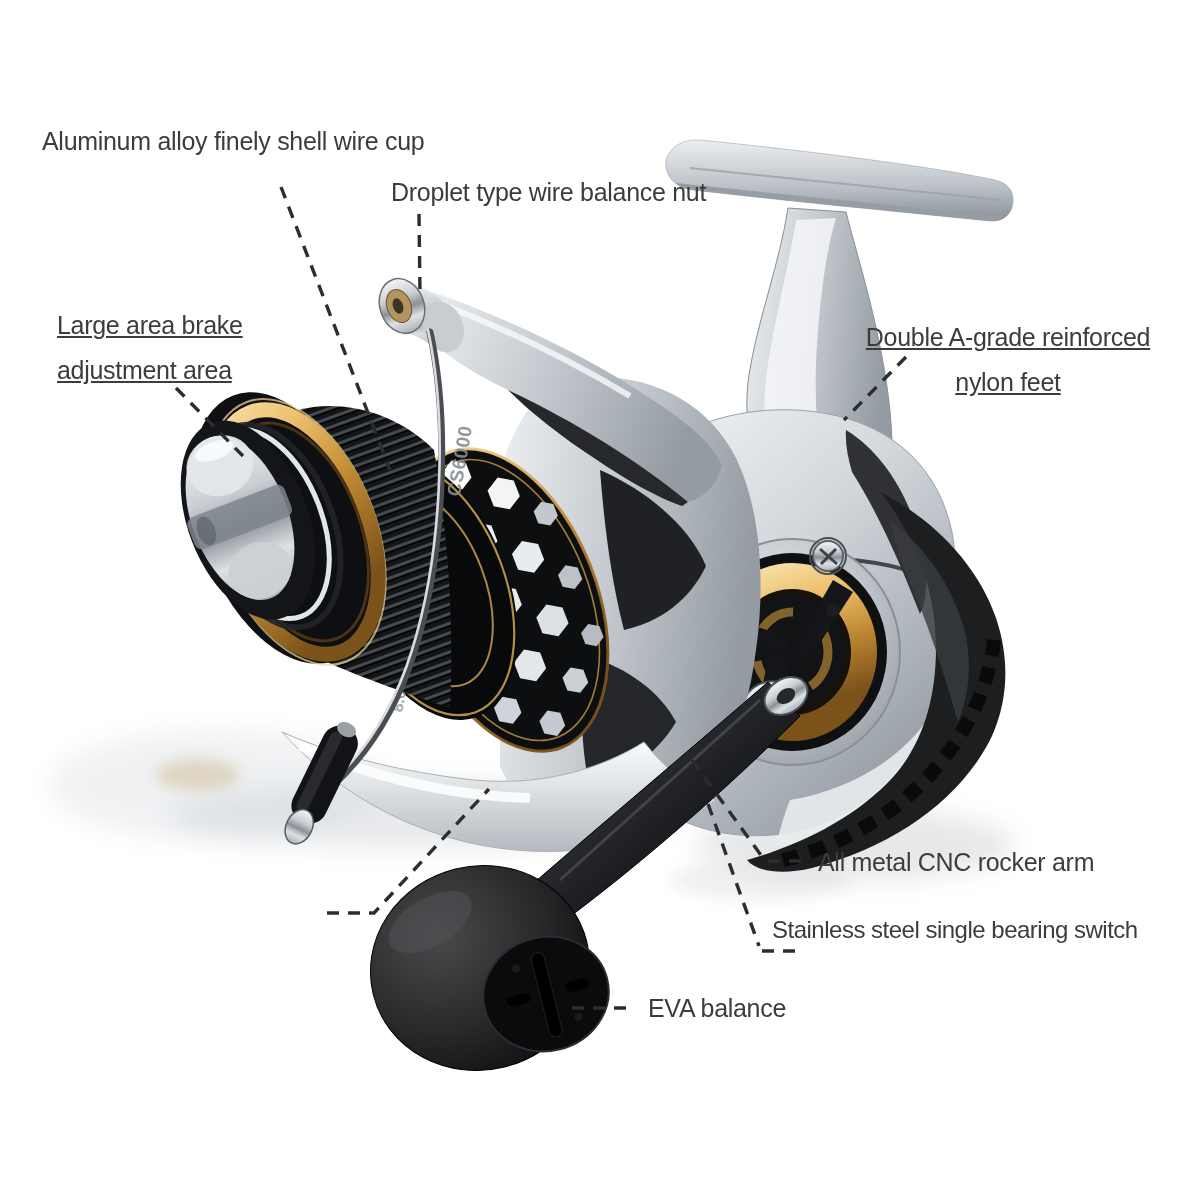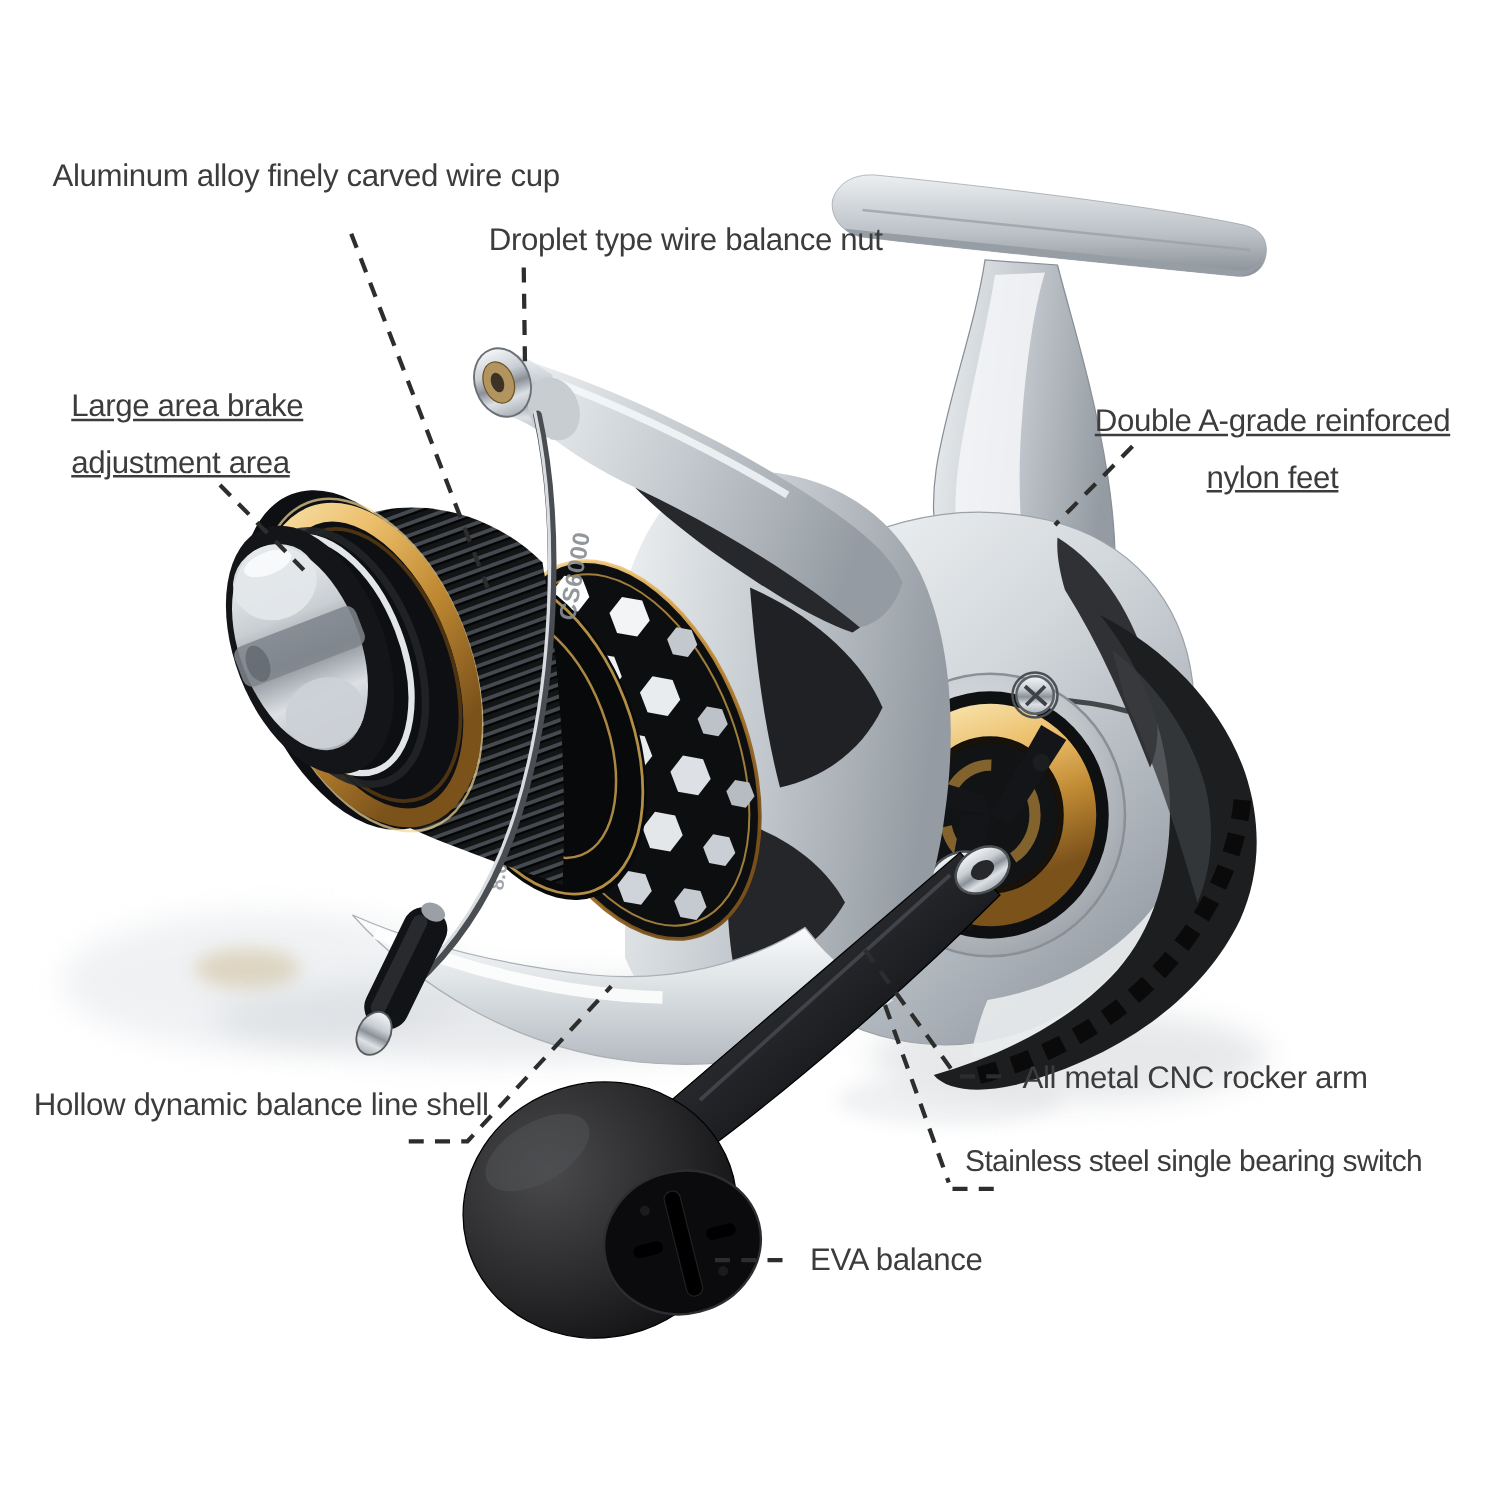--- a/index.html
+++ b/index.html
@@ -3,21 +3,21 @@
 <meta charset="utf-8">
 <style>
   html,body{margin:0;padding:0;}
   body{width:1200px;height:1200px;position:relative;background:#ffffff;overflow:hidden;
        font-family:"Liberation Sans",sans-serif;}
   .stage{position:absolute;inset:0;}
   svg{position:absolute;left:0;top:0;}
   .label{position:absolute;font-size:25px;color:var(--label_text,#3c3c3c);
          letter-spacing:-0.3px;white-space:nowrap;line-height:30px;}
   .label.two{white-space:normal;line-height:45px;text-decoration:underline;}
-  .label.ctr{text-align:center;margin-left:10px;}
+  .label.ctr{text-align:center;}
   .label.sm{font-size:24px;letter-spacing:-0.5px;}
   .label span{display:block;}
   .leader{stroke:var(--leader,#2d2d2d);stroke-width:3.4;fill:none;
           stroke-dasharray:12 9;stroke-linecap:butt;}
 </style>
 </head>
 <body>
 
 <div class="stage">
 
@@ -260,35 +260,34 @@
     <path class="leader" d="M419,214 L420,293"></path>
     <path class="leader" d="M176,388 L243,456"></path>
     <path class="leader" d="M906,357 L844,420"></path>
     <path class="leader" d="M327,913 L374,913 L489,789"></path>
     <path class="leader" d="M692,760 L763,858 M768,861 L806,861"></path>
     <path class="leader" d="M708,804 L759,946 M762,951 L801,951"></path>
     <path class="leader" d="M572,1008 L627,1008"></path>
   </g>
 </svg>
 
-<div class="label" style="left:42px;top:126px">Aluminum alloy finely carved wire cup</div>
+<div class="label" style="left:42px;top:126px">Aluminum alloy finely shell wire cup</div>
 
 <div class="label" style="left:391px;top:177px">Droplet type wire balance nut</div>
 
 <div class="label two" style="left:57px;top:303px">
   <span>Large area brake</span>
   <span>adjustment area</span>
 </div>
 
 <div class="label two ctr" style="left:862px;top:315px;width:292px">
   <span>Double A-grade reinforced</span>
   <span>nylon feet</span>
 </div>
 
-<div class="label" style="left:27px;top:869px">Hollow dynamic balance line shell</div>
 
 <div class="label sm" style="left:772px;top:915px">Stainless steel single bearing switch</div>
 
 <div class="label" style="left:818px;top:847px">All metal CNC rocker arm</div>
 
 <div class="label" style="left:648px;top:993px">EVA balance</div>
 
 </div>
 
 </body></html>

